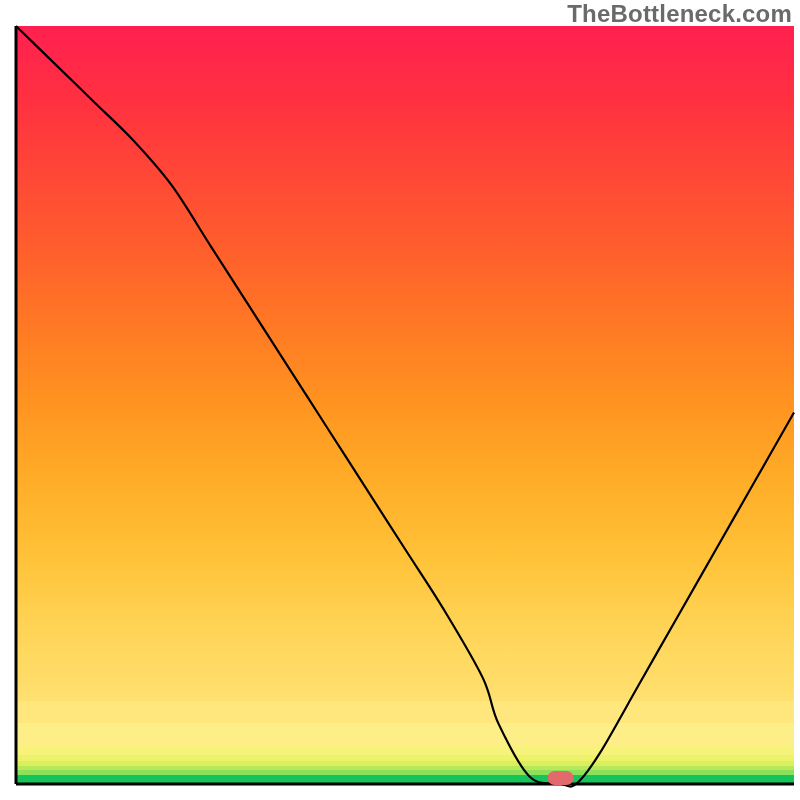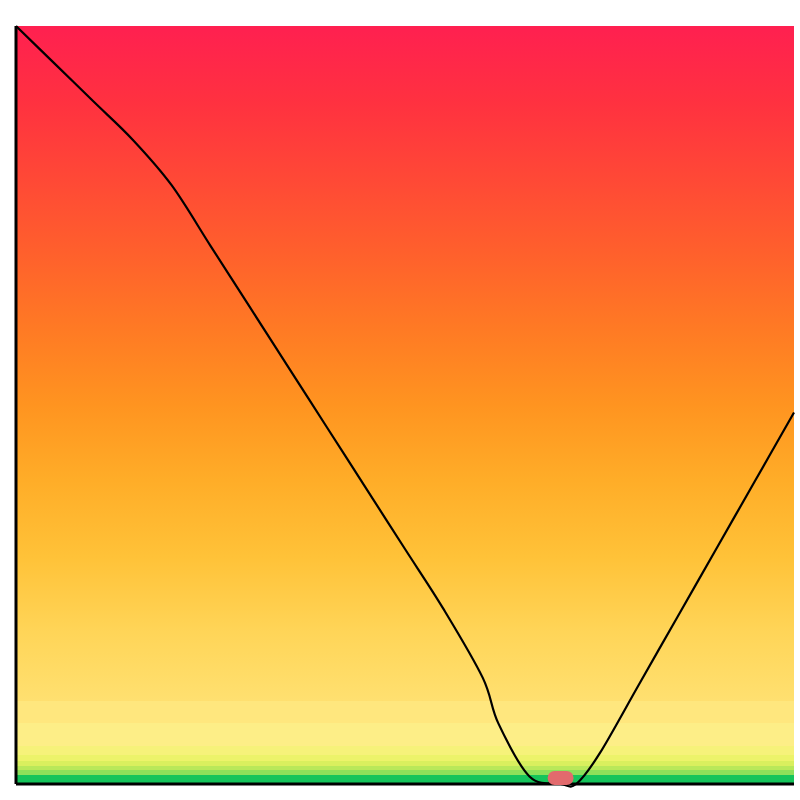--- a/index.html
+++ b/index.html
@@ -28,20 +28,21 @@
   svg.chart {
     position: absolute;
     top: 0;
     left: 0;
   }
 </style>
 </head>
 <body>
 
 <div class="container">
+  <div class="watermark">TheBottleneck.com</div>
 
   <svg class="chart" width="800" height="800" viewBox="0 0 800 800">
     <defs>
       <linearGradient id="bg-grad" x1="0" y1="1" x2="0" y2="0">
           <stop offset="0.000%" stop-color="#15c45b"></stop>
           <stop offset="1.200%" stop-color="#15c45b"></stop>
           <stop offset="1.200%" stop-color="#8de05a"></stop>
           <stop offset="1.800%" stop-color="#8de05a"></stop>
           <stop offset="1.800%" stop-color="#b8e85a"></stop>
           <stop offset="2.400%" stop-color="#b8e85a"></stop>

